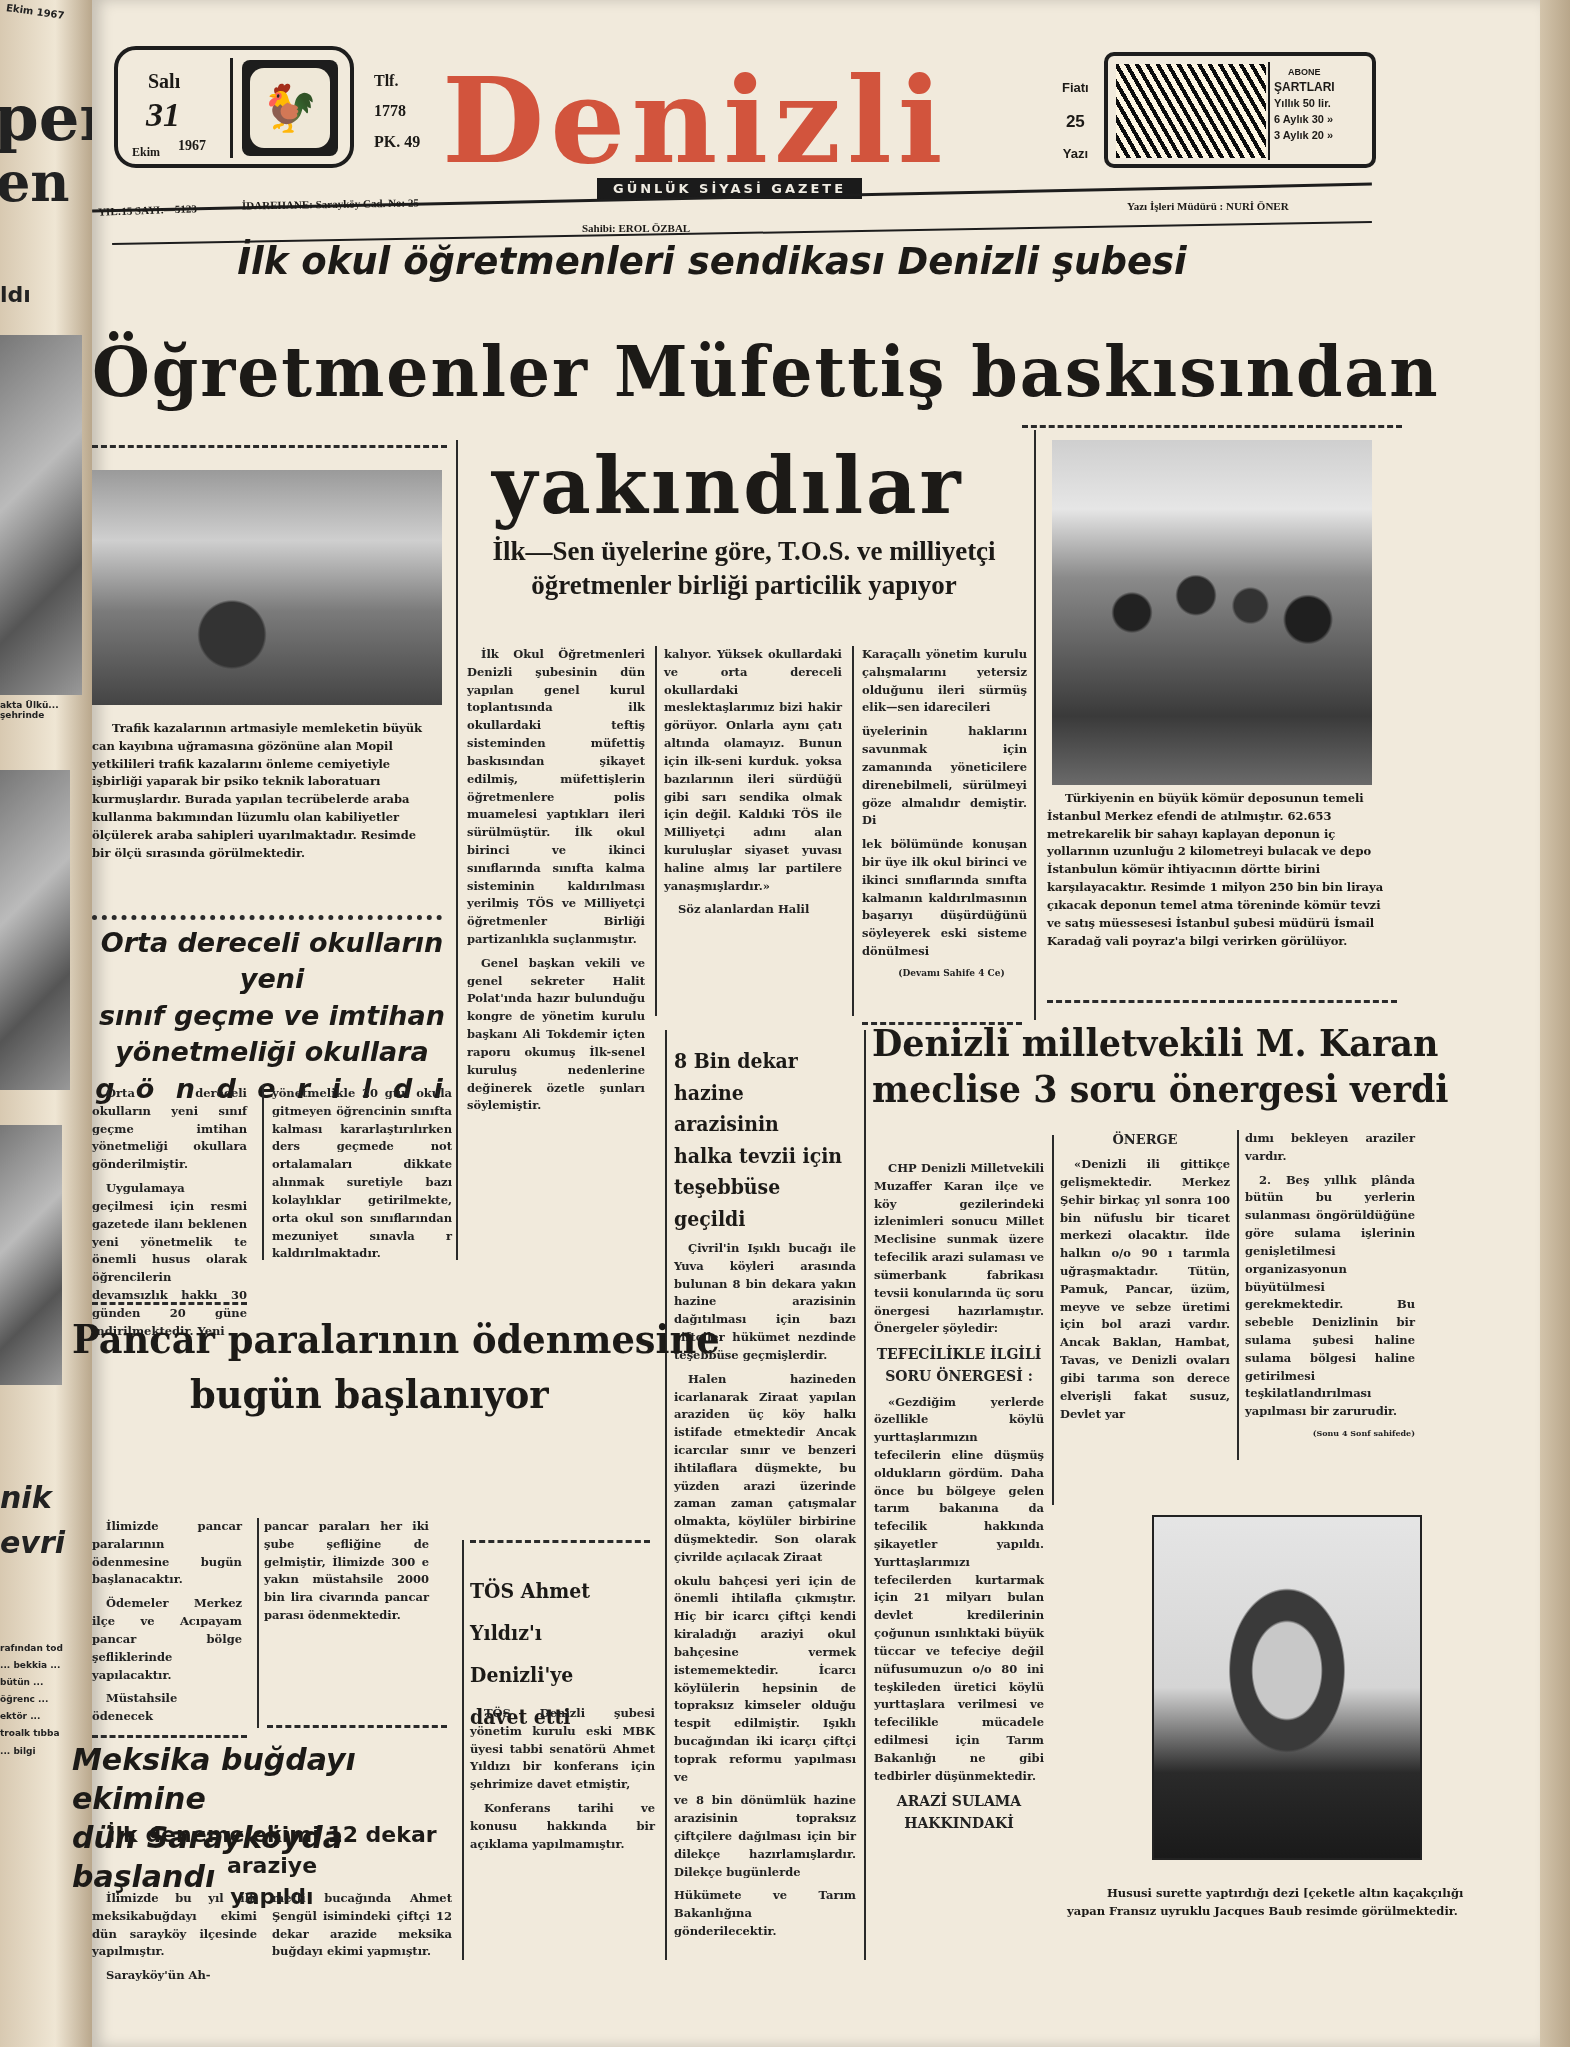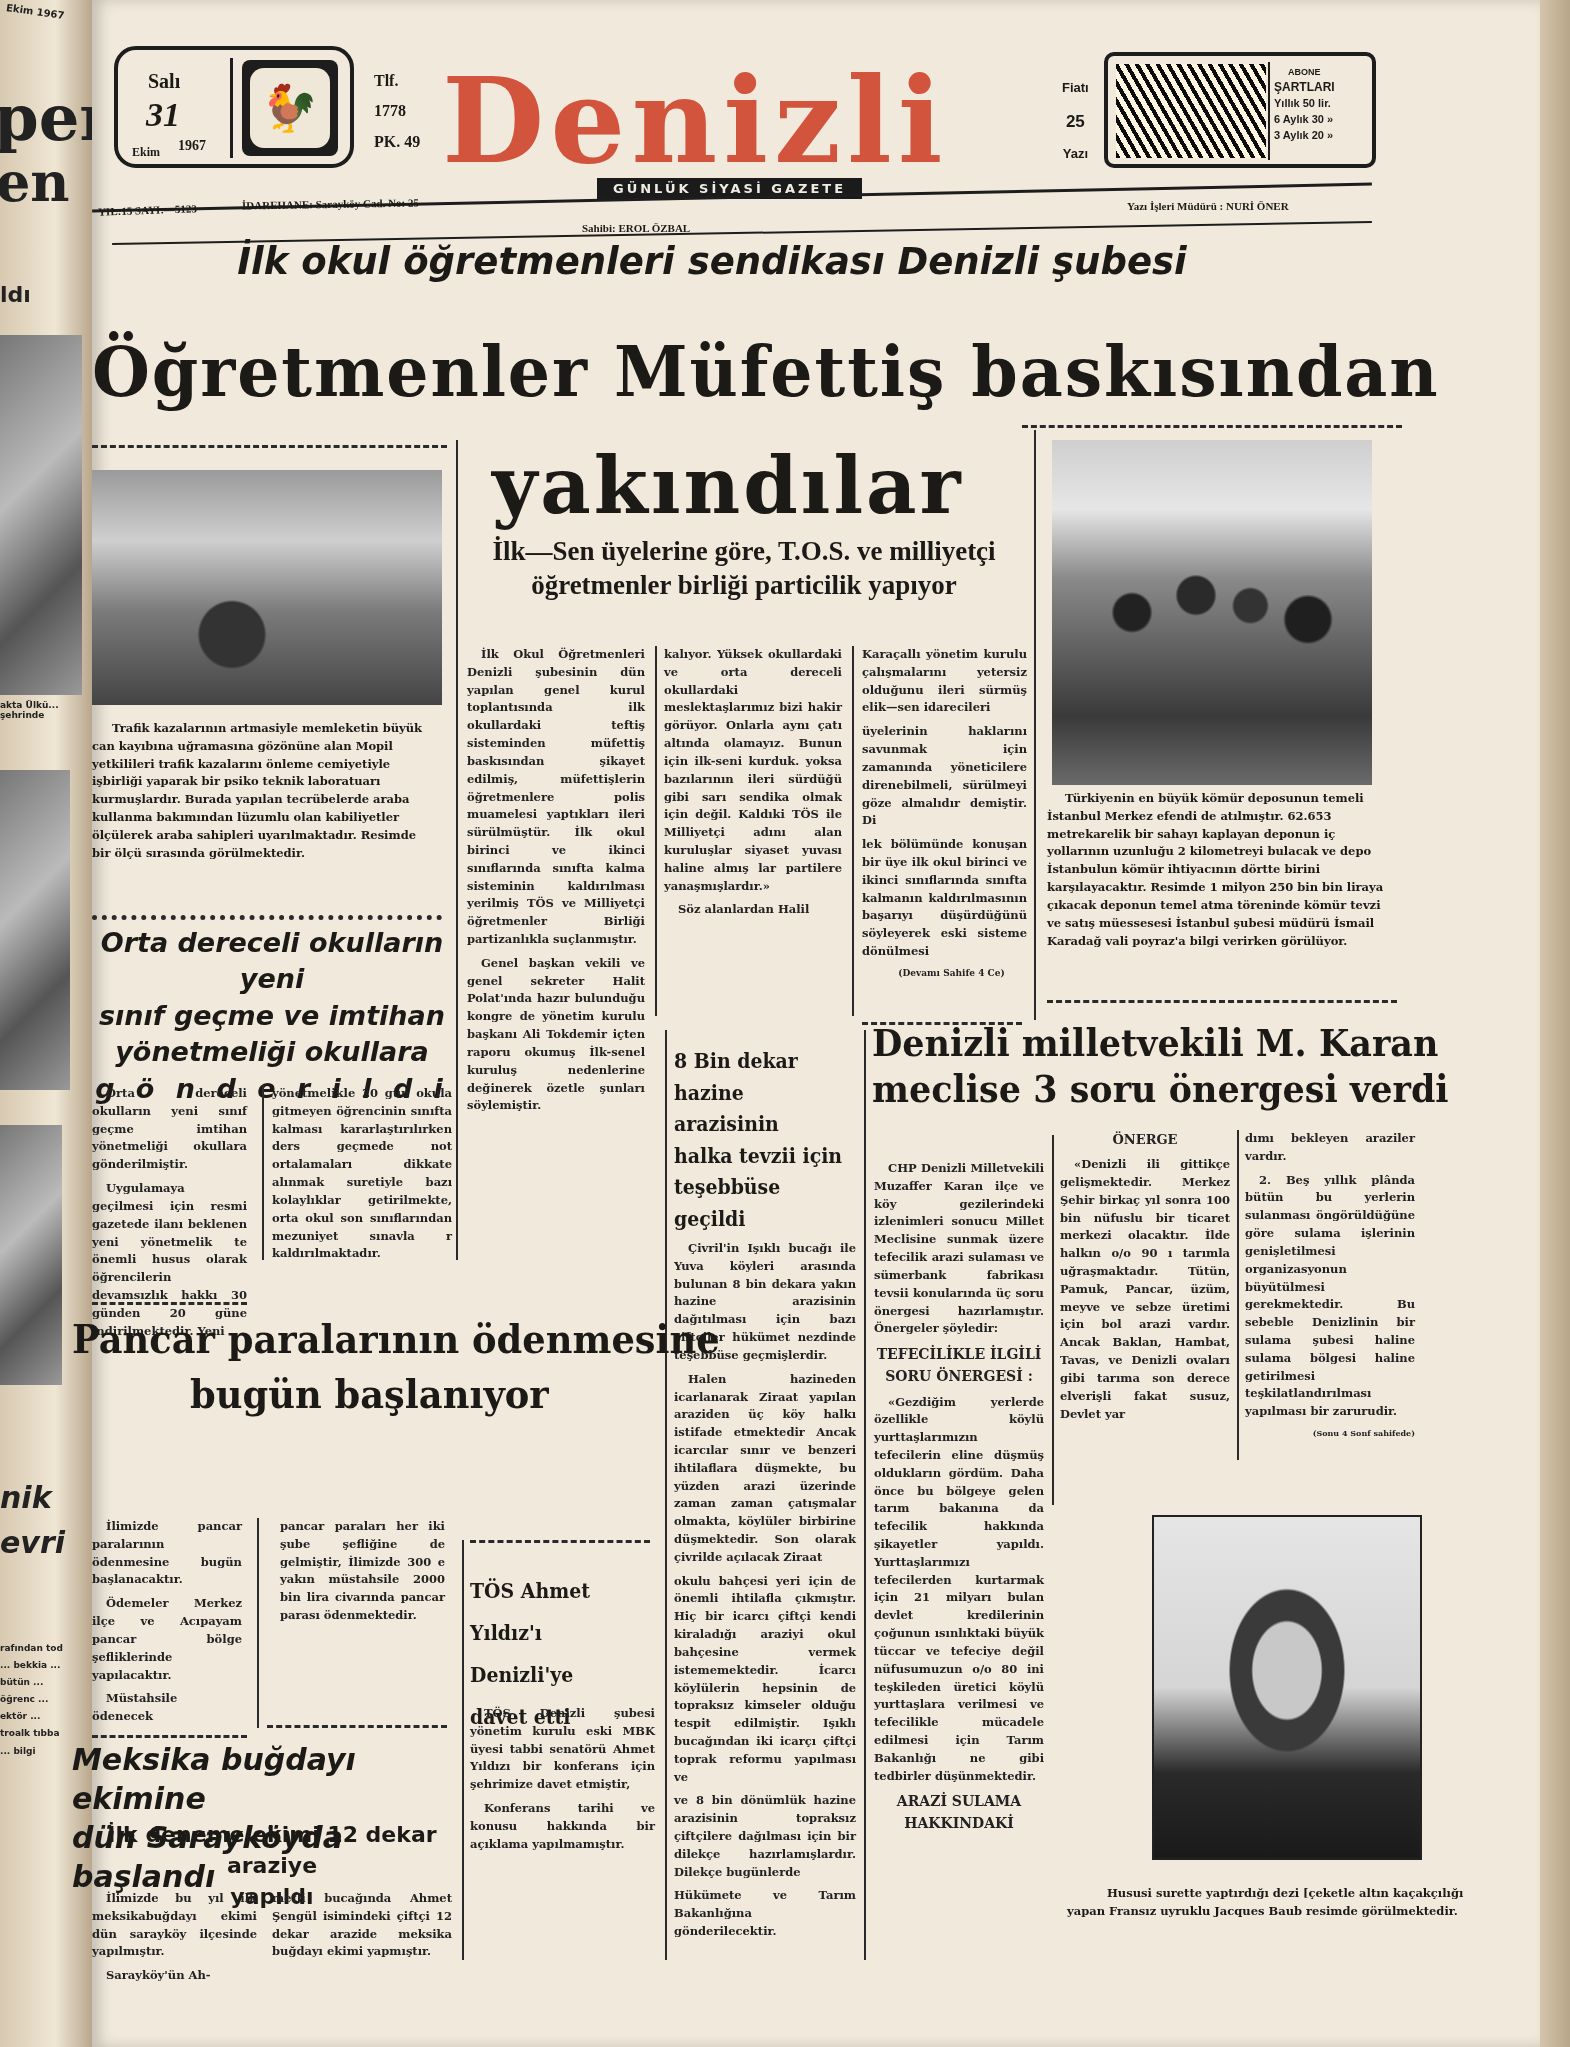--- a/index.html
+++ b/index.html
@@ -232,21 +232,21 @@
 
   <div class="dash" style="left:0;top:1302px;width:155px;"></div>
   <div class="abs condhead" style="left:-20px;top:1315px;width:600px;white-space:nowrap;font-size:40px;">Pancar paralarının ödenmesine</div>
   <div class="abs condhead" style="left:98px;top:1370px;white-space:nowrap;font-size:40px;">bugün başlanıyor</div>
   <div class="abs body" style="left:0;top:1518px;width:150px;">
     <p>İlimizde pancar paralarının ödenmesine bugün başlanacaktır.</p>
     <p>Ödemeler Merkez ilçe ve Acıpayam pancar bölge şefliklerinde yapılacaktır.</p>
     <p>Müstahsile ödenecek</p>
   </div>
   <div class="vline" style="left:165px;top:1518px;height:210px;"></div>
-  <div class="abs body" style="left:188px;top:1518px;width:165px;">
+  <div class="abs body" style="left:172px;top:1518px;width:165px;">
     <p style="text-indent:0">pancar paraları her iki şube şefliğine de gelmiştir, İlimizde 300 e yakın müstahsile 2000 bin lira civarında pancar parası ödenmektedir.</p>
   </div>
   <div class="dash" style="left:0;top:1735px;width:155px;"></div>
   <div class="dash" style="left:175px;top:1725px;width:180px;"></div>
   <div class="dash" style="left:378px;top:1540px;width:180px;"></div>
 
   <div class="vline" style="left:370px;top:1540px;height:420px;"></div>
   <div class="abs small-head" style="left:378px;top:1570px;width:200px;line-height:2;">
     <div>TÖS Ahmet</div>
     <div>Yıldız'ı Denizli'ye</div>

